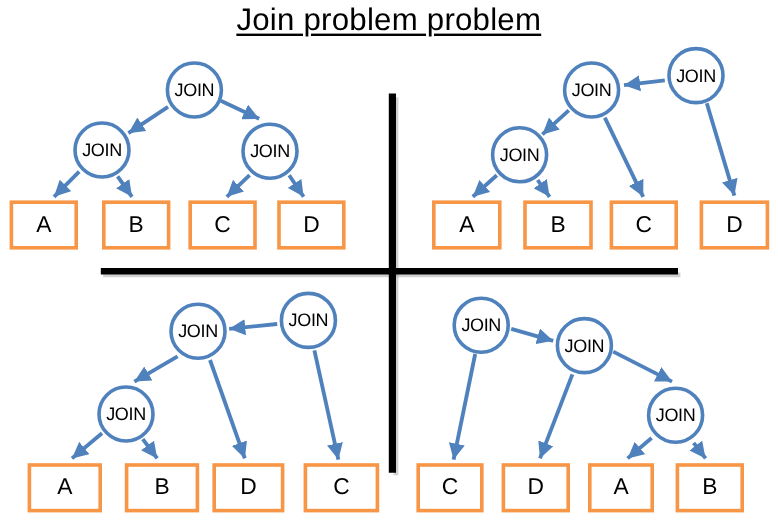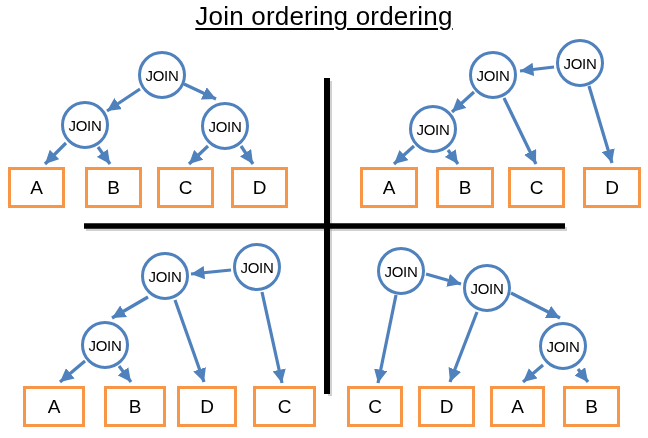--- a/index.html
+++ b/index.html
@@ -46,21 +46,21 @@
     background:#fff;z-index:2;
     display:flex;align-items:center;justify-content:center;
     font-size:19px;
   }
 </style>
 </head>
 <body>
 
 <div class="page">
 
-  <div class="title"><span>Join ordering ordering</span></div>
+  <div class="title"><span>Join problem problem</span></div>
 
   <svg class="arrows" viewBox="0 0 648 438">
     <defs>
       <marker id="ah" viewBox="0 0 10 10" refX="10" refY="5" markerWidth="4.2" markerHeight="4.2" orient="auto">
         <path class="ah" d="M0,0 L10,5 L0,10 z"></path>
       </marker>
     </defs>
 
     <line class="divider-shadow" x1="86" y1="229" x2="567" y2="229" stroke-width="4"></line>
     <line class="divider-shadow" x1="330" y1="81" x2="330" y2="396" stroke-width="4"></line>

